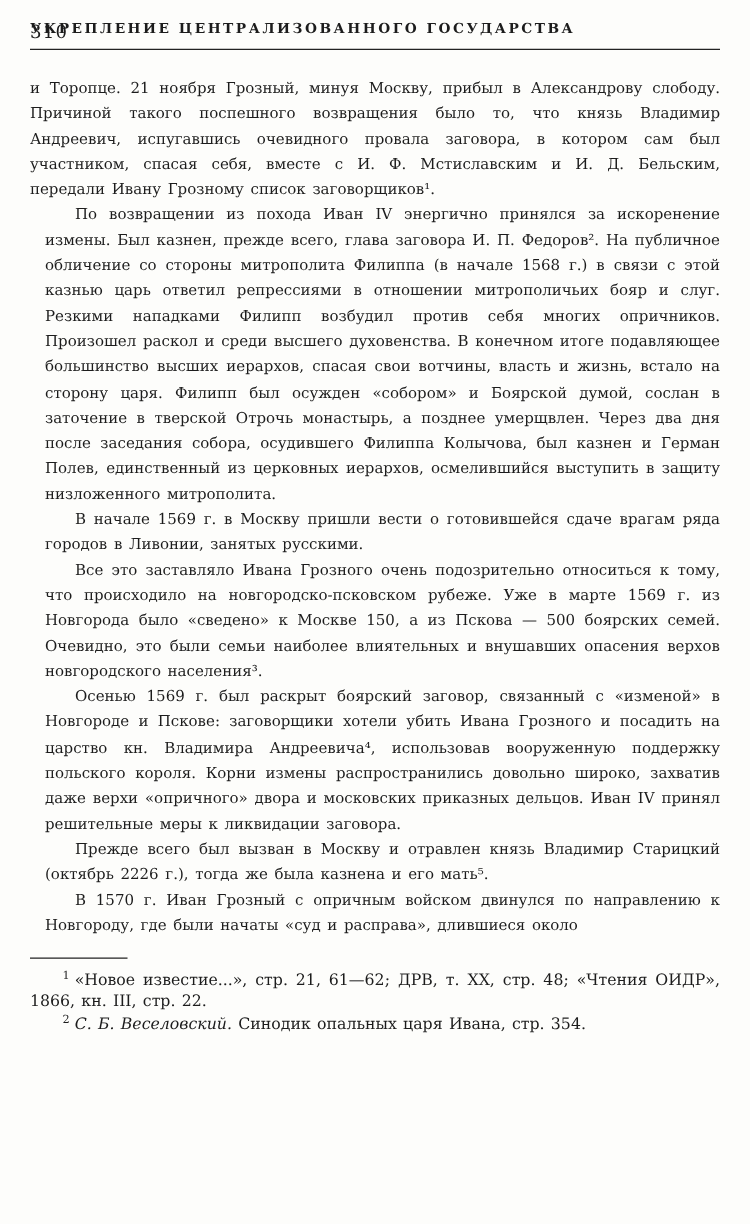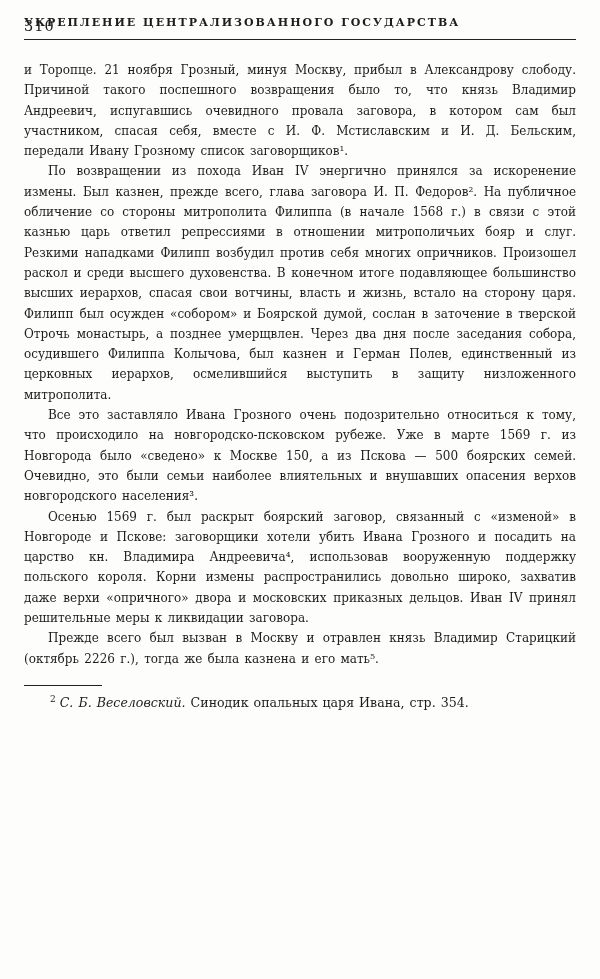--- a/index.html
+++ b/index.html
@@ -49,20 +49,21 @@
     font-size: 12px;
     line-height: 20.3px;
     text-align: justify;
     word-spacing: 1.5px;
   }
   .para {
     margin: 0;
   }
   .para.indent {
     text-indent: 24px;
+    margin-left: 12px;
   }
   .footnote-block {
     margin-top: 16px;
   }
   .footnote-rule {
     border: none;
     border-top: 1.4px solid #222;
     width: 78px;
     margin: 0 0 8px 0;
   }
@@ -91,25 +92,28 @@
   <div class="page-header">
     <span class="page-number">310</span>
     <div class="running-head">УКРЕПЛЕНИЕ ЦЕНТРАЛИЗОВАННОГО ГОСУДАРСТВА</div>
   </div>
 
   <hr class="header-rule">
 
   <div class="body-text">
       <p class="para">и Торопце. 21 ноября Грозный, минуя Москву, прибыл в Александрову слободу. Причиной такого поспешного возвращения было то, что князь Владимир Андреевич, испугавшись очевидного провала заговора, в котором сам был участником, спасая себя, вместе с И. Ф. Мстиславским и И. Д. Бельским, передали Ивану Грозному список заговорщиков¹.</p>
       <p class="para indent">По возвращении из похода Иван IV энергично принялся за искоренение измены. Был казнен, прежде всего, глава заговора И. П. Федоров². На публичное обличение со стороны митрополита Филиппа (в начале 1568 г.) в связи с этой казнью царь ответил репрессиями в отношении митрополичьих бояр и слуг. Резкими нападками Филипп возбудил против себя многих опричников. Произошел раскол и среди высшего духовенства. В конечном итоге подавляющее большинство высших иерархов, спасая свои вотчины, власть и жизнь, встало на сторону царя. Филипп был осужден «собором» и Боярской думой, сослан в заточение в тверской Отрочь монастырь, а позднее умерщвлен. Через два дня после заседания собора, осудившего Филиппа Колычова, был казнен и Герман Полев, единственный из церковных иерархов, осмелившийся выступить в защиту низложенного митрополита.</p>
+      <p class="para indent">В начале 1569 г. в Москву пришли вести о готовившейся сдаче врагам ряда городов в Ливонии, занятых русскими.</p>
       <p class="para indent">Все это заставляло Ивана Грозного очень подозрительно относиться к тому, что происходило на новгородско-псковском рубеже. Уже в марте 1569 г. из Новгорода было «сведено» к Москве 150, а из Пскова — 500 боярских семей. Очевидно, это были семьи наиболее влиятельных и внушавших опасения верхов новгородского населения³.</p>
       <p class="para indent">Осенью 1569 г. был раскрыт боярский заговор, связанный с «изменой» в Новгороде и Пскове: заговорщики хотели убить Ивана Грозного и посадить на царство кн. Владимира Андреевича⁴, использовав вооруженную поддержку польского короля. Корни измены распространились довольно широко, захватив даже верхи «опричного» двора и московских приказных дельцов. Иван IV принял решительные меры к ликвидации заговора.</p>
       <p class="para indent">Прежде всего был вызван в Москву и отравлен князь Владимир Старицкий (октябрь 2226 г.), тогда же была казнена и его мать⁵.</p>
+      <p class="para indent">В 1570 г. Иван Грозный с опричным войском двинулся по направлению к Новгороду, где были начаты «суд и расправа», длившиеся около</p>
     </div>
 
   <div class="footnote-block">
     <hr class="footnote-rule">
     <div>
+        <p class="footnote"><sup>1</sup><span class="">«Новое известие...», стр. 21, 61—62; ДРВ, т. XX, стр. 48; «Чтения ОИДР», 1866, кн. III, стр. 22.</span></p>
         <p class="footnote"><sup>2</sup><span class="italic">С. Б. Веселовский.</span><span class=""> Синодик опальных царя Ивана, стр. 354.</span></p>
       </div>
   </div>
 
 </div>
 
 </body></html>

